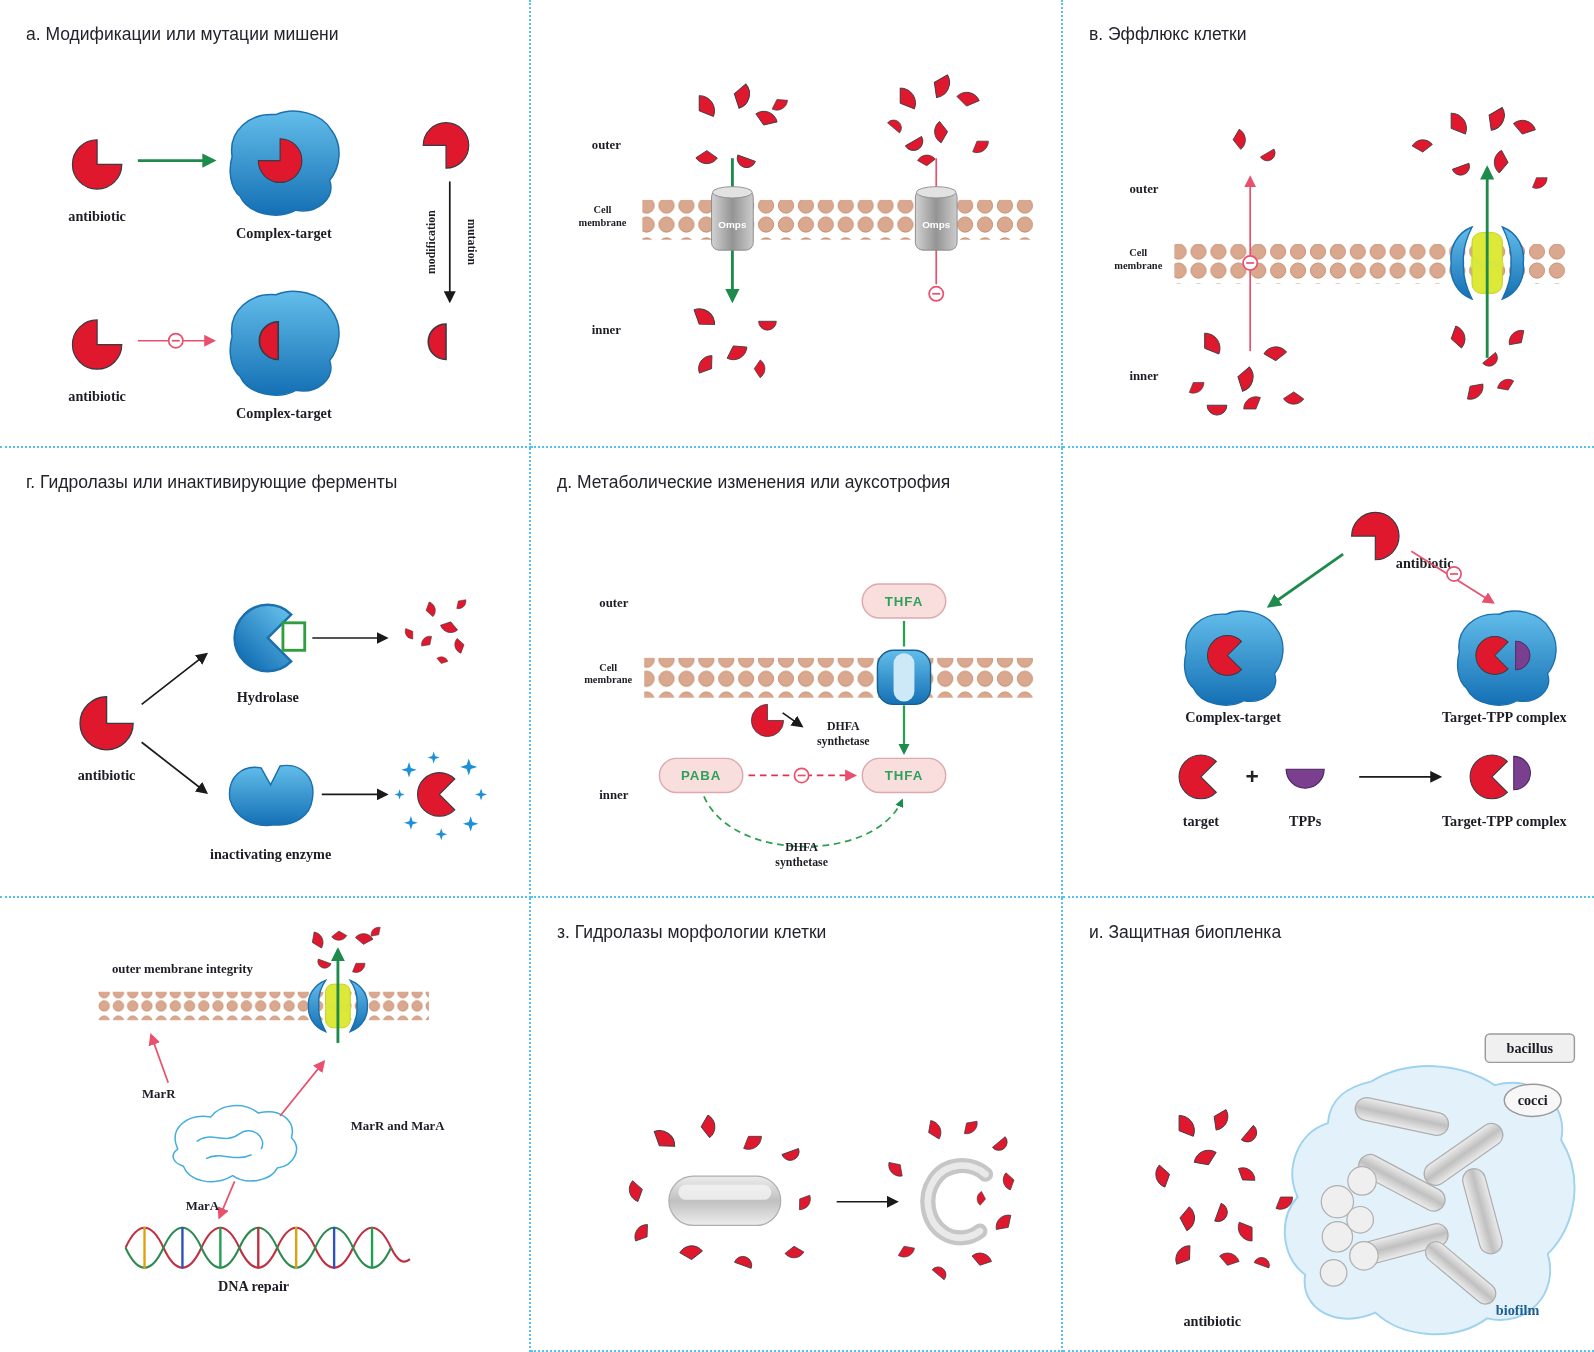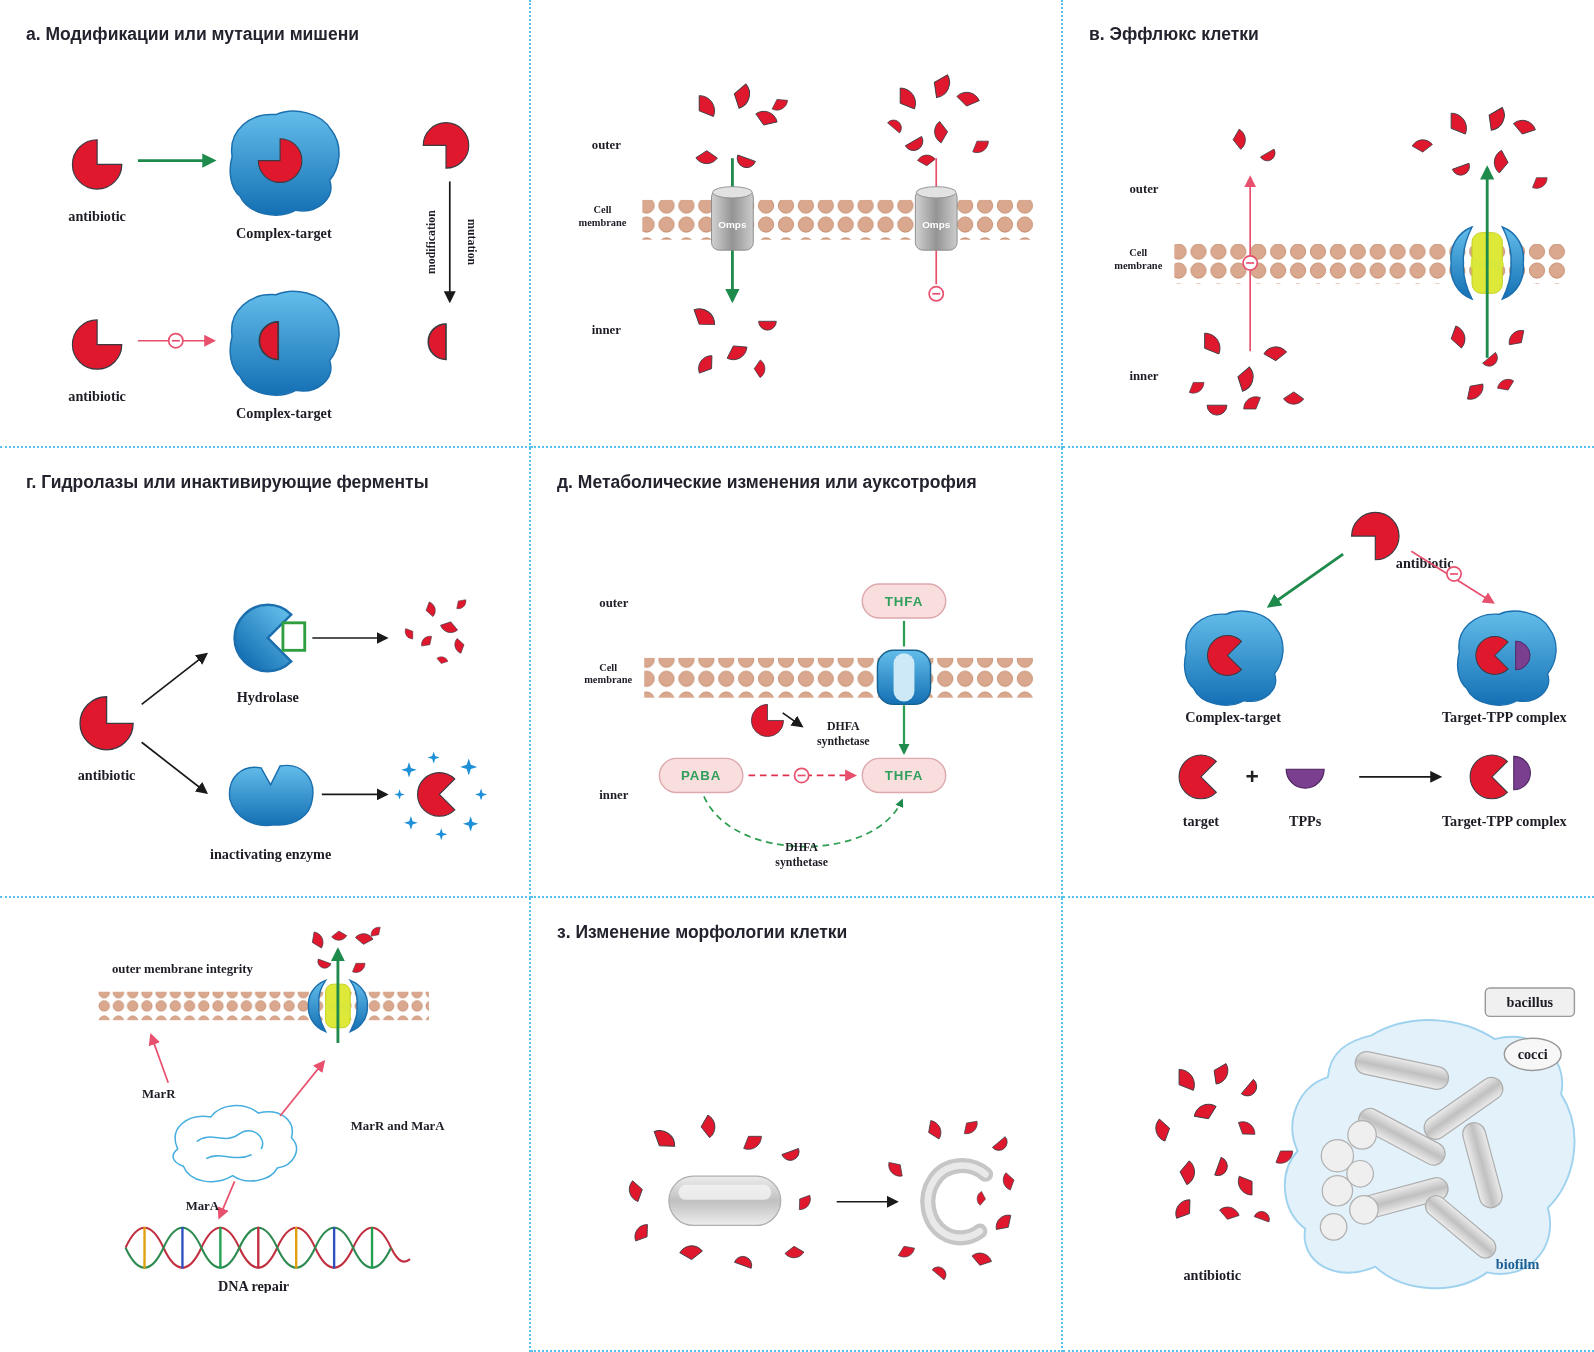--- a/index.html
+++ b/index.html
@@ -2,21 +2,21 @@
 <html><head>
 <meta charset="utf-8">
 <style>
   *{margin:0;padding:0;box-sizing:border-box}
   html,body{background:#ffffff}
   body{width:1594px;height:1352px;font-family:"Liberation Sans",sans-serif;overflow:hidden}
   .grid{display:grid;grid-template-columns:531px 532px 531px;grid-template-rows:448px 450px 454px;width:1594px;height:1352px}
   .cell{position:relative;padding:16px 12px 0 26px;overflow:hidden}
   .b-r{border-right:2px dotted #55c2ee}
   .b-b{border-bottom:2px dotted #55c2ee}
-  .panel-title{font-family:"Liberation Sans",sans-serif;font-size:17.5px;font-weight:700;color:#23232e;min-height:46px;line-height:1.25;padding-top:8px}
+  .panel-title{font-family:"Liberation Sans",sans-serif;font-size:17.5px;font-weight:400;color:#23232e;min-height:46px;line-height:1.25;padding-top:8px}
   .tw2{max-width:430px}
   svg.diagram{display:block;width:493px;height:auto}
   text{font-family:"Liberation Serif",serif;fill:#1d1d26}
   .lbl{font-size:15px;font-weight:bold;text-anchor:middle}
   .lbl14{font-size:13.5px;font-weight:bold;text-anchor:middle}
   .sml{font-size:11px;font-weight:bold;text-anchor:middle}
   .sml12{font-size:12.5px;font-weight:bold;text-anchor:middle}
   .grn{font-family:"Liberation Sans",sans-serif;font-size:14px;font-weight:bold;fill:#2fa05c;text-anchor:middle;letter-spacing:1px}
   .pmp{font-family:"Liberation Sans",sans-serif;font-size:13px;font-weight:bold;fill:#d5e63e;text-anchor:middle}
   .pmps{font-family:"Liberation Sans",sans-serif;font-size:10px;font-weight:bold;fill:#d5e63e;text-anchor:middle}
@@ -401,21 +401,21 @@
         <line x1="245" y1="330" x2="245" y2="374" stroke="#c03040" stroke-width="2.5"></line>
         <line x1="285" y1="330" x2="285" y2="374" stroke="#e0a010" stroke-width="2.5"></line>
         <line x1="325" y1="330" x2="325" y2="374" stroke="#3050c0" stroke-width="2.5"></line>
         <line x1="365" y1="330" x2="365" y2="374" stroke="#20a050" stroke-width="2.5"></line>
       </g>
       <text class="lbl" x="240" y="398">DNA repair</text>
     </svg>
   </div>
 
   <div class="cell b-r b-b">
-    <div class="panel-title">з. Изменение морфологии клетки</div>
+    <div class="panel-title">з. Гидролазы морфологии клетки</div>
     <svg class="diagram" viewBox="0 0 520 400">
       <g>
         <rect class="gray" x="118" y="228" width="118" height="52" rx="26"></rect>
         <rect x="128" y="237" width="98" height="16" rx="8" fill="#f4f4f4" opacity="0.8"></rect>
       </g>
       <g>
         <use href="#frg" class="red" transform="translate(108,196) rotate(-20)"></use>
         <use href="#frg" class="red" transform="translate(152,176) rotate(30) scale(0.9)"></use>
         <use href="#frg" class="red" transform="translate(202,186) rotate(90) scale(0.85)"></use>
         <use href="#frh" class="red" transform="translate(246,202) rotate(160) scale(0.85)"></use>
@@ -440,20 +440,21 @@
         <use href="#frg" class="red" transform="translate(446,322) rotate(320) scale(0.8)"></use>
         <use href="#frh" class="red" transform="translate(402,332) rotate(40) scale(0.75)"></use>
         <use href="#frg" class="red" transform="translate(366,302) rotate(100) scale(0.7)"></use>
         <use href="#frg" class="red" transform="translate(362,216) rotate(170) scale(0.75)"></use>
         <use href="#frg" class="red" transform="translate(452,252) rotate(220) scale(0.55)"></use>
       </g>
     </svg>
   </div>
 
   <div class="cell b-b">
+    <div class="panel-title">и. Защитная биопленка</div>
     <svg class="diagram" viewBox="0 0 520 400">
       <g>
         <path d="M298,128 C338,104 392,108 428,132 C472,120 506,152 498,190 C522,228 514,280 484,310 C496,352 462,388 420,378 C384,404 330,398 302,372 C262,390 222,368 228,332 C202,312 200,272 220,250 C206,220 220,182 252,172 C254,146 272,134 298,128 Z" fill="#e2f1fa" stroke="#9fd2ee" stroke-width="2"></path>
       </g>
       <g>
         <rect class="gray" x="280" y="153" width="100" height="24" rx="12" transform="rotate(12 330 165)"></rect>
         <rect class="gray" x="347" y="193" width="96" height="24" rx="12" transform="rotate(-35 395 205)"></rect>
         <rect class="gray" x="280" y="223" width="100" height="24" rx="12" transform="rotate(28 330 235)"></rect>
         <rect class="gray" x="369" y="253" width="92" height="24" rx="12" transform="rotate(75 415 265)"></rect>
         <rect class="gray" x="280" y="288" width="100" height="24" rx="12" transform="rotate(-15 330 300)"></rect>

